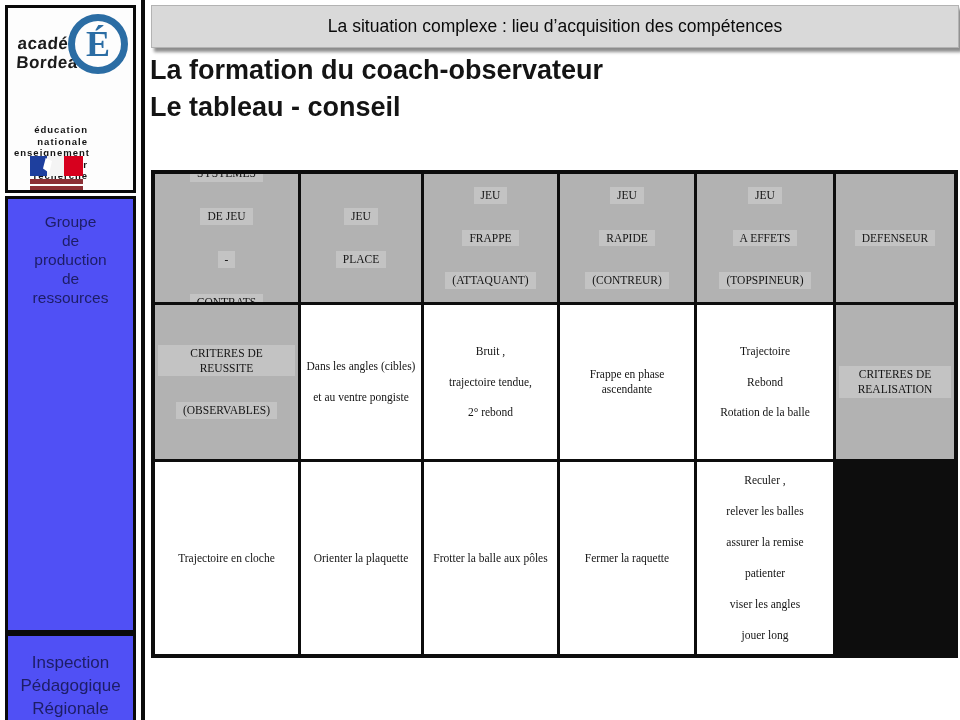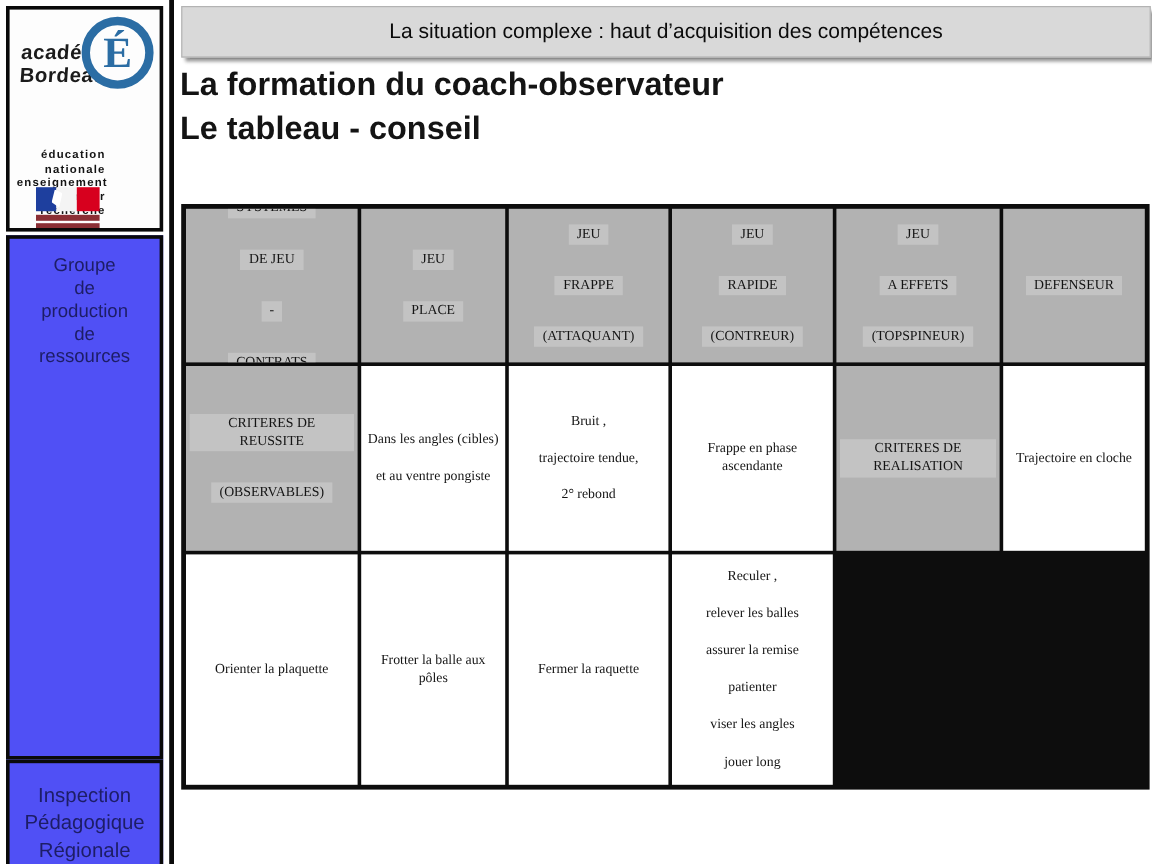--- a/index.html
+++ b/index.html
@@ -76,21 +76,21 @@
 de
 production
 de
 ressources</div>
   <div class="blue-box insp-box" style="white-space: pre-line;">Inspection
 Pédagogique
 Régionale</div>
 </div>
 
 <div class="banner">
-  <span style="white-space: pre-line;">La situation complexe : haut d’acquisition des compétences</span>
+  <span style="white-space: pre-line;">La situation complexe : lieu d’acquisition des compétences</span>
 </div>
 <div class="page-title">
   <div style="white-space: pre-line;">La formation du coach-observateur</div>
   <div style="white-space: pre-line;">Le tableau - conseil</div>
 </div>
 
 <div class="grid" id="table-grid">
     <div class="cell gray">
       <p>SYSTEMES</p>
       <p>DE JEU</p>
@@ -128,20 +128,25 @@
       <p>et au ventre pongiste</p>
     </div>
     <div class="cell">
       <p>Bruit ,</p>
       <p>trajectoire tendue,</p>
       <p>2° rebond</p>
     </div>
     <div class="cell">
       <p>Frappe en phase ascendante</p>
     </div>
+    <div class="cell">
+      <p>Trajectoire</p>
+      <p>Rebond</p>
+      <p>Rotation de la balle</p>
+    </div>
     <div class="cell gray">
       <p>CRITERES DE REALISATION</p>
     </div>
     <div class="cell">
       <p>Trajectoire en cloche</p>
     </div>
     <div class="cell">
       <p>Orienter la plaquette</p>
     </div>
     <div class="cell">

